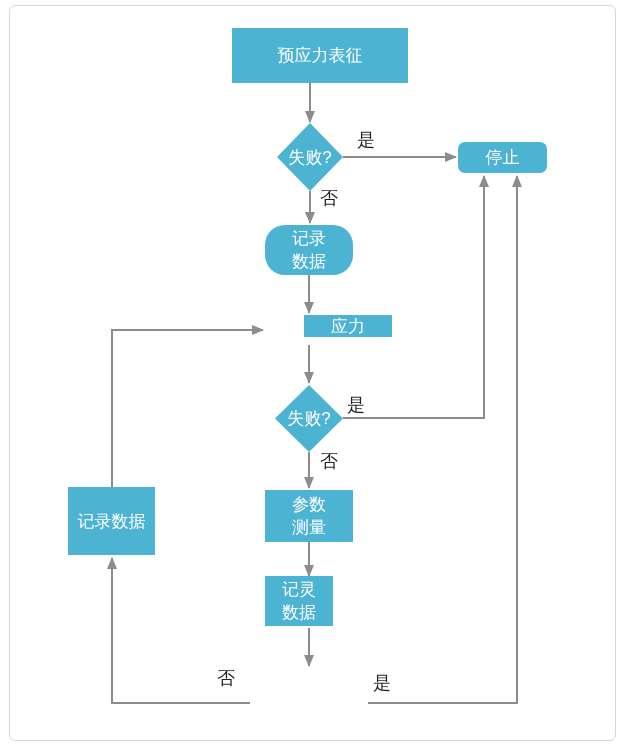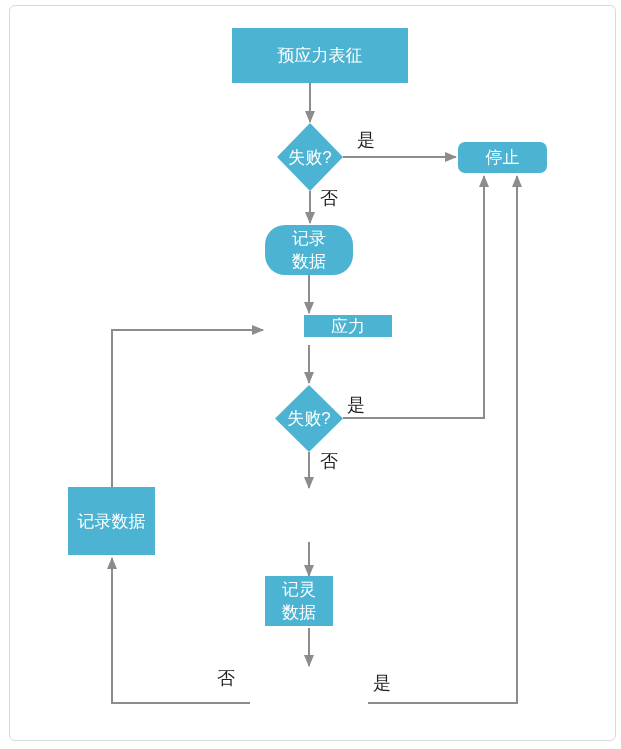--- a/index.html
+++ b/index.html
@@ -103,20 +103,22 @@
     <path class="edge" d="M368,703 L517,703 L517,176" marker-end="url(#arrowhead)"></path>
   </svg>
 
   <div class="node" id="n0">预应力表征</div>
   <div class="node diamond" id="n1">失败?</div>
   <div class="node" id="n2">停止</div>
   <div class="node" id="n3">记录
 数据</div>
   <div class="node" id="n4">应力</div>
   <div class="node diamond" id="n5">失败?</div>
+  <div class="node" id="n6">参数
+测量</div>
   <div class="node" id="n7">记灵
 数据</div>
   <div class="node" id="n9">记录数据</div>
 
   <span class="edge-label" id="el1">是</span>
   <span class="edge-label" id="el2">否</span>
   <span class="edge-label" id="el5">是</span>
   <span class="edge-label" id="el6">否</span>
   <span class="edge-label" id="el9">否</span>
   <span class="edge-label" id="el11">是</span>

